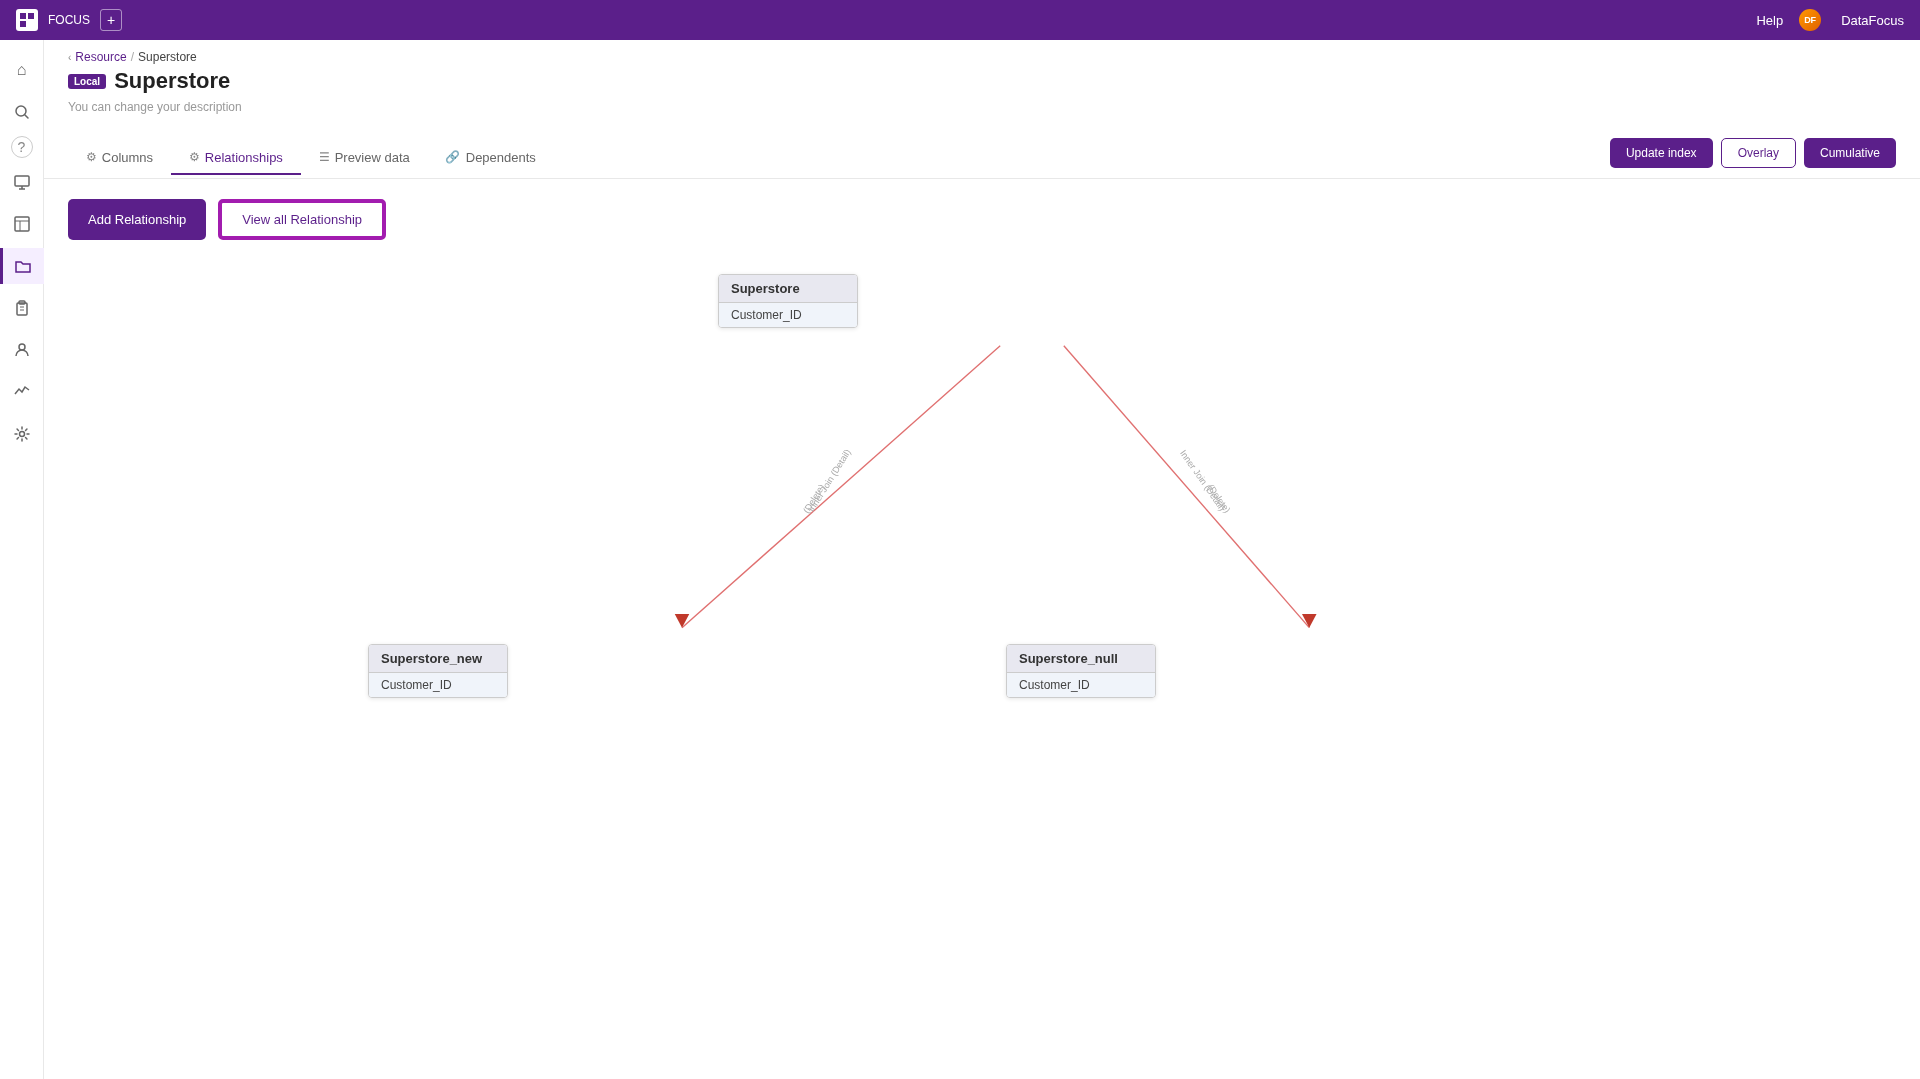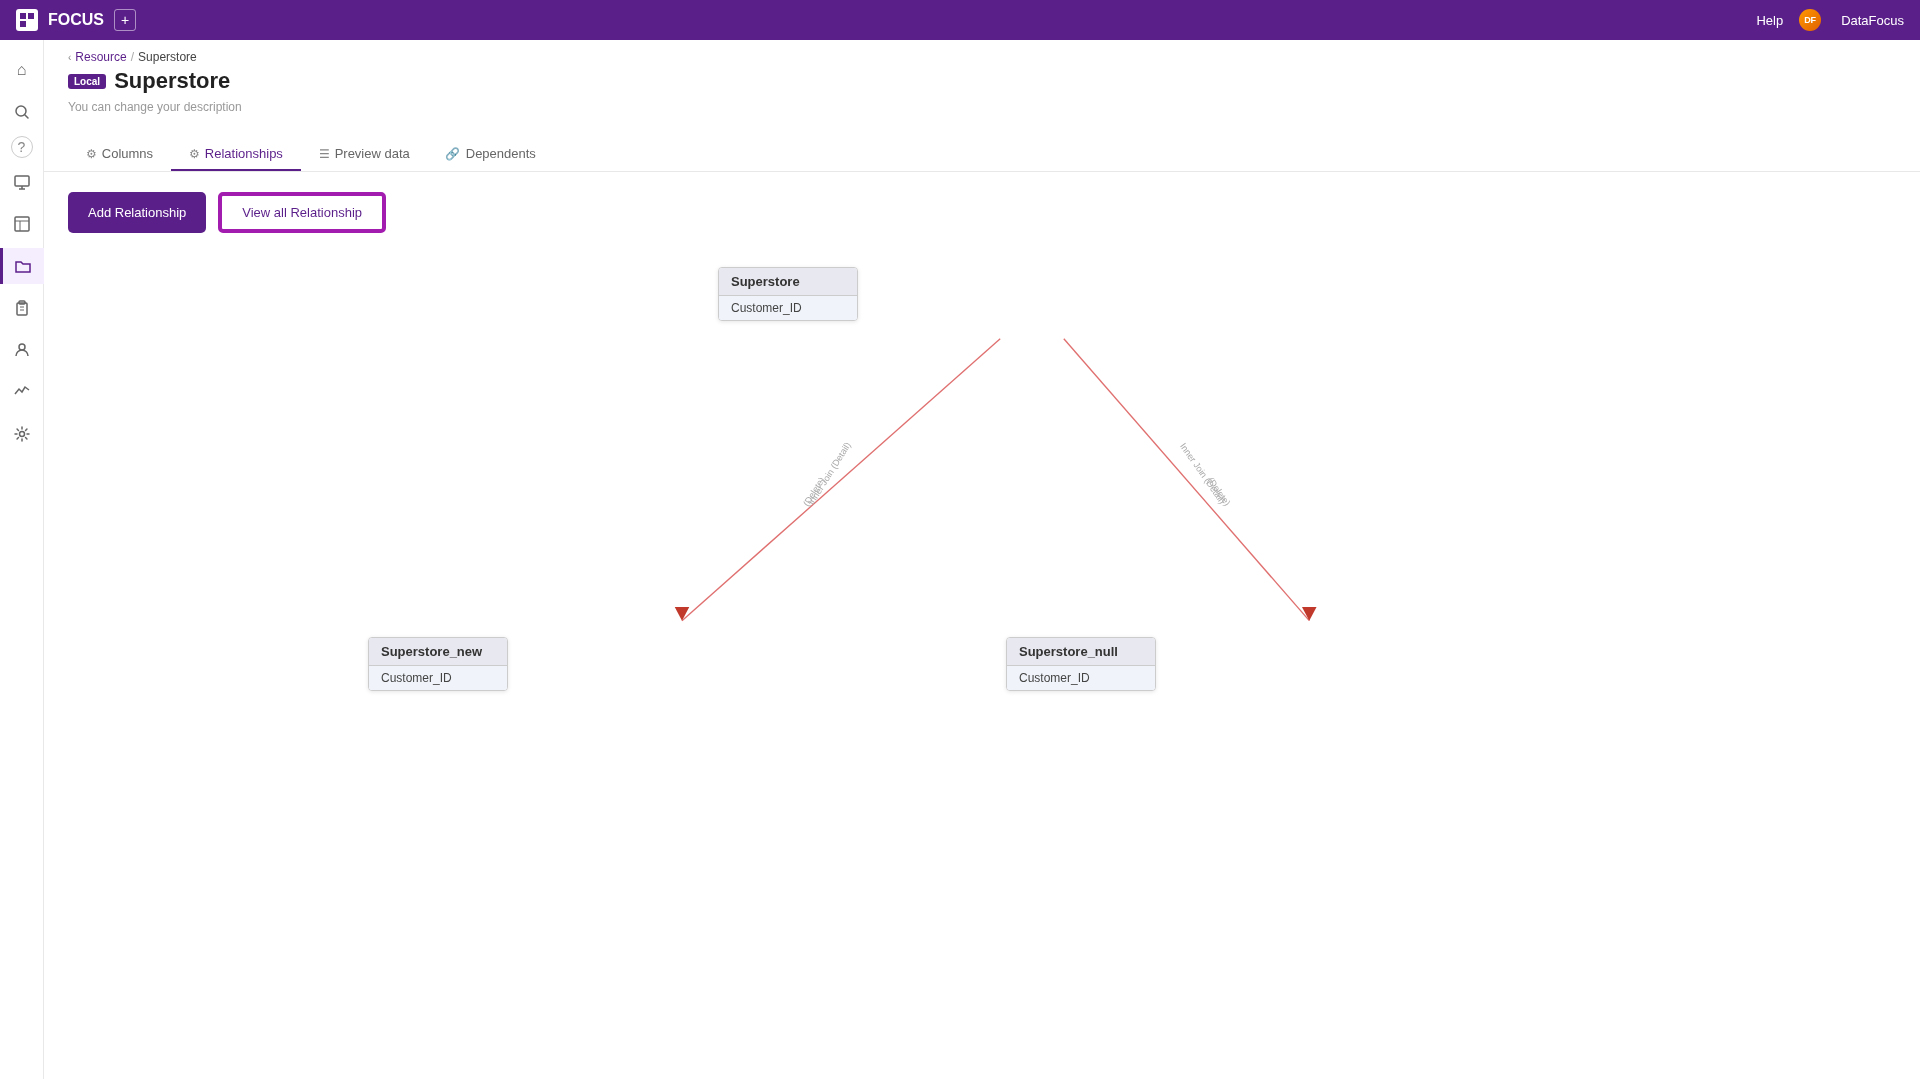--- a/index.html
+++ b/index.html
@@ -9,21 +9,21 @@
     .top-nav {
       background: #5b1f8a;
       height: 40px;
       display: flex;
       align-items: center;
       padding: 0 16px;
       justify-content: space-between;
       flex-shrink: 0;
     }
     .top-nav-left { display: flex; align-items: center; gap: 10px; }
-    .top-nav-logo { color: white; font-weight: 700; font-size: 16px; display: flex; align-items: center; gap: 6px; }
+    .top-nav-logo { color: white; font-weight: 400; font-size: 12px; display: flex; align-items: center; gap: 6px; }
     .logo-icon { width: 22px; height: 22px; background: white; border-radius: 3px; display: flex; align-items: center; justify-content: center; }
     .logo-icon svg { width: 16px; height: 16px; }
     .top-nav-add { width: 22px; height: 22px; border: 1px solid rgba(255,255,255,0.5); border-radius: 3px; display: flex; align-items: center; justify-content: center; color: white; font-size: 14px; cursor: pointer; }
     .top-nav-right { display: flex; align-items: center; gap: 16px; color: white; font-size: 13px; }
     .user-badge { display: flex; align-items: center; gap: 20px; }
     .user-avatar { width: 22px; height: 22px; border-radius: 50%; background: linear-gradient(135deg, #f90, #e06000); display: flex; align-items: center; justify-content: center; font-size: 9px; color: white; font-weight: bold; }
 
     
     .main-layout { display: flex; flex: 1; overflow: hidden; }
 
@@ -284,20 +284,25 @@
           </div>
           <div class="tab">
             <span class="tab-icon">☰</span>
             <span>Preview data</span>
           </div>
           <div class="tab">
             <span class="tab-icon">🔗</span>
             <span>Dependents</span>
           </div>
         </div>
+        <div class="header-actions">
+          <button class="btn-primary">Update index</button>
+          <button class="btn-outline">Overlay</button>
+          <button class="btn-primary">Cumulative</button>
+        </div>
       </div>
     </div>
 
     <div class="page-body">
       <div class="action-buttons">
         <button class="btn-add-rel">Add Relationship</button>
         <button class="btn-view-rel">View all Relationship</button>
       </div>
 
       <div class="diagram-area">

